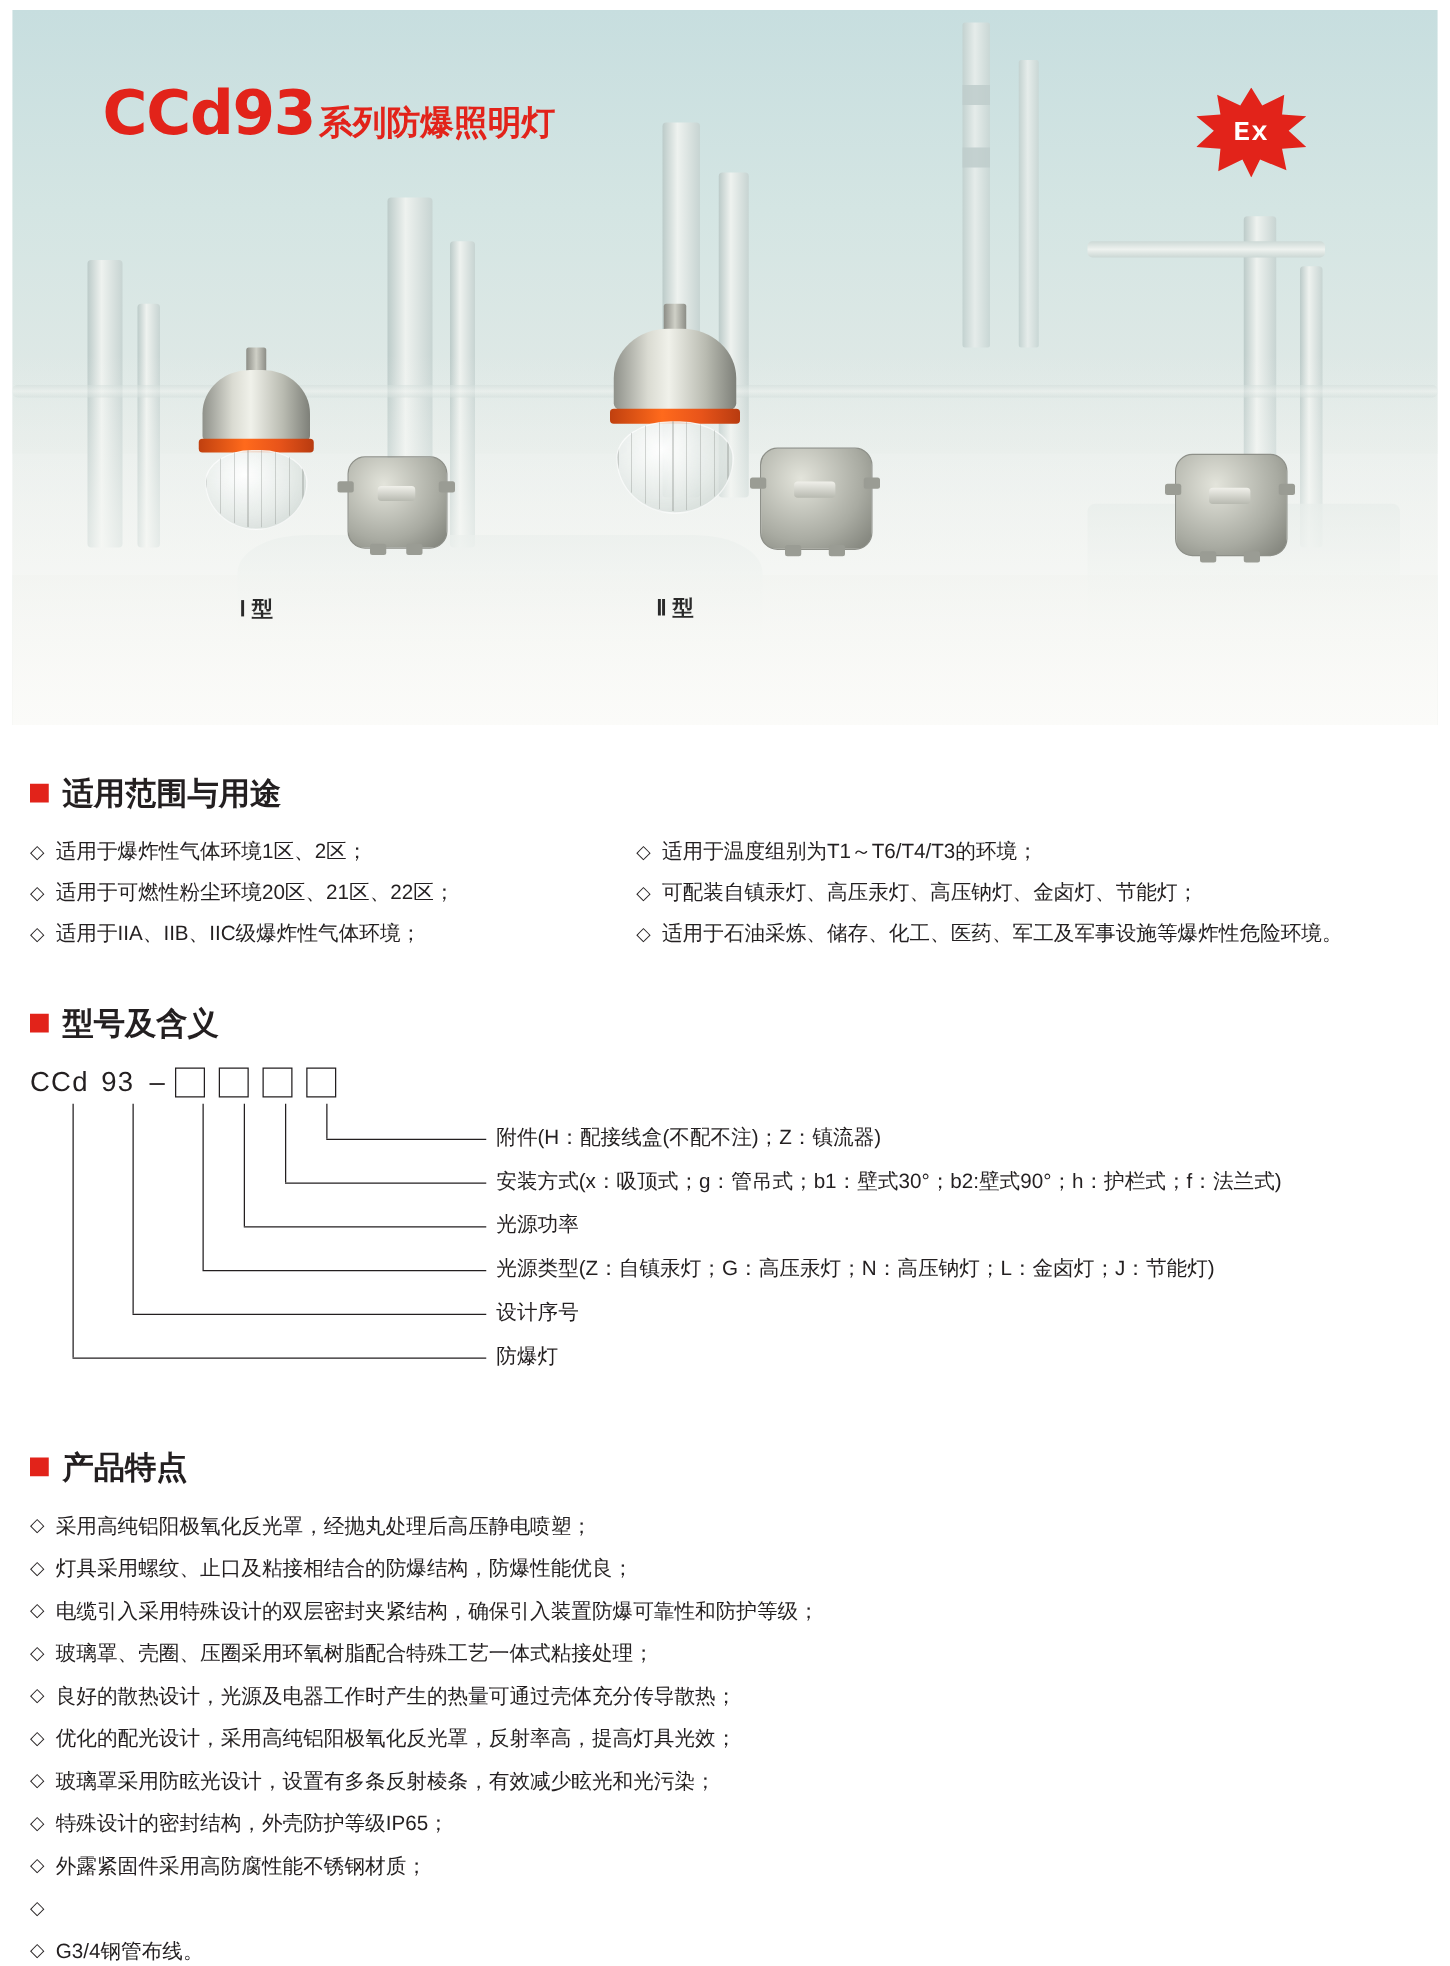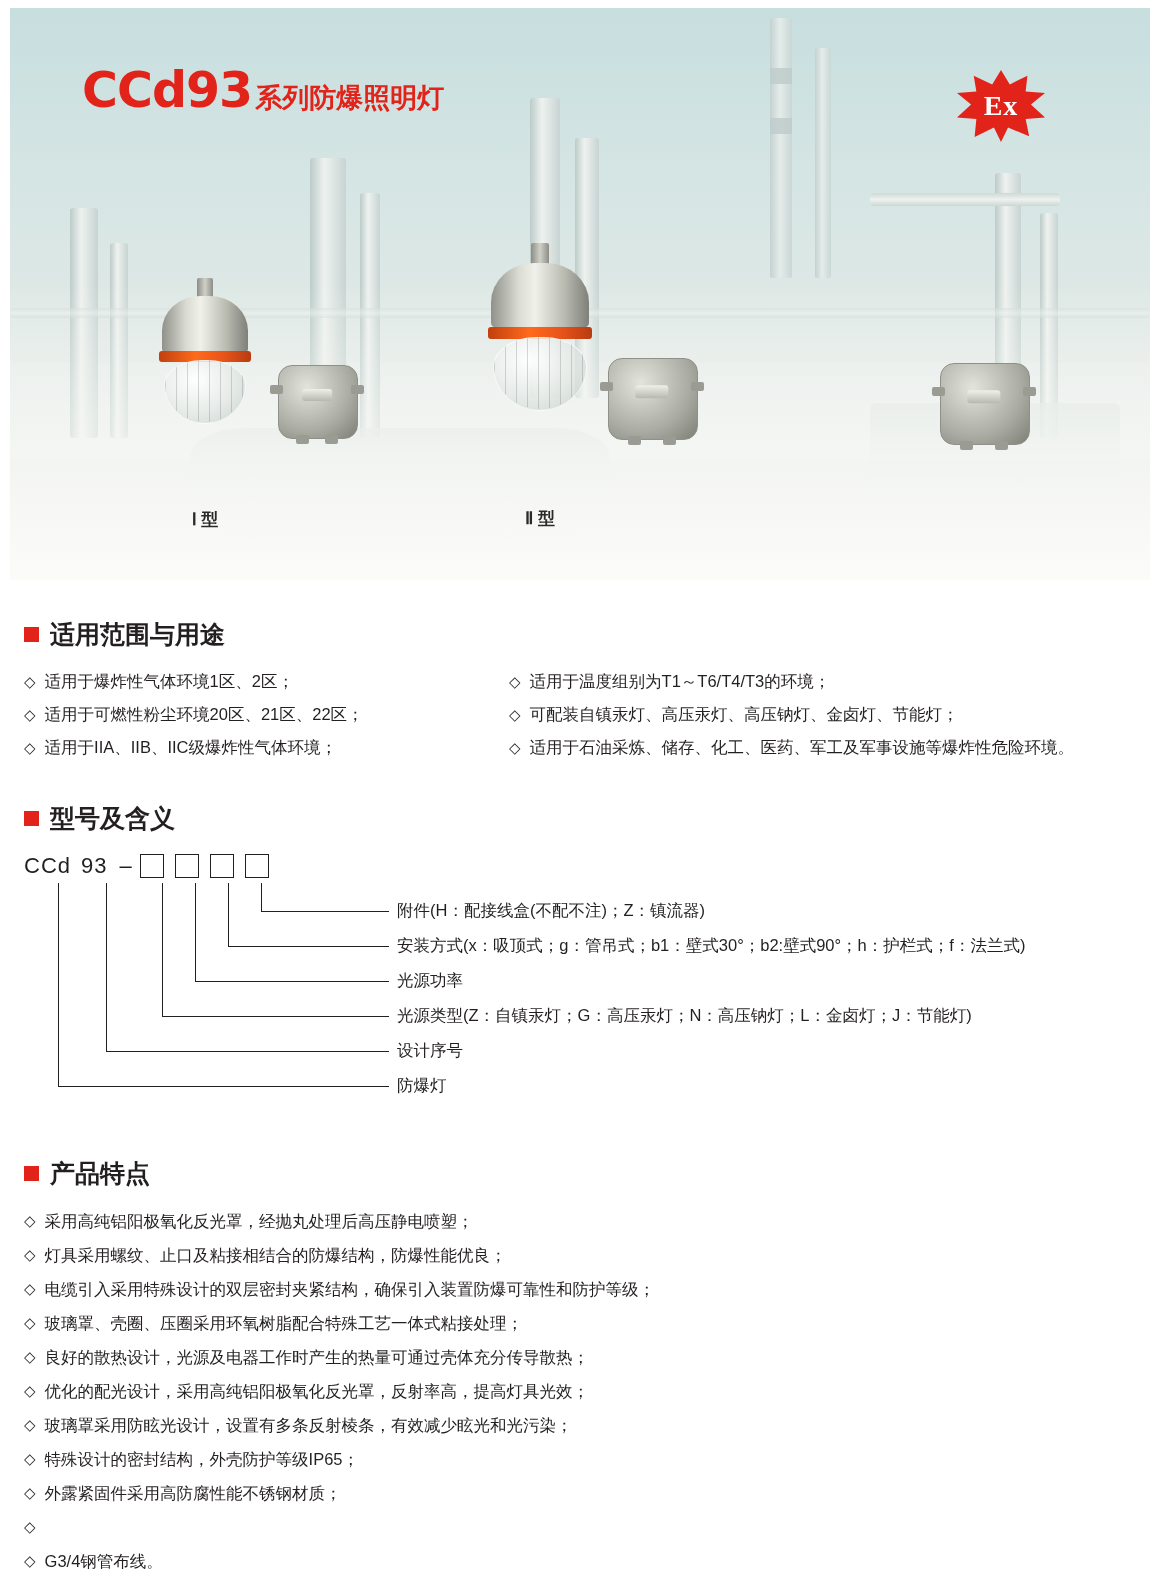--- a/index.html
+++ b/index.html
@@ -74,22 +74,22 @@
     z-index: 12;
   }
   .ex-badge .star {
     position: absolute; inset: 0;
     background: #e2231a;
     clip-path: polygon(50% 0%, 60% 20%, 80% 8%, 78% 30%, 100% 32%, 84% 48%, 100% 66%, 78% 68%, 82% 92%, 58% 80%, 50% 100%, 42% 80%, 20% 93%, 22% 68%, 0% 66%, 16% 48%, 0% 32%, 22% 30%, 19% 8%, 40% 20%);
   }
   .ex-badge .ex-text {
     position: absolute; inset: 0;
     display: flex; align-items: center; justify-content: center;
-    color: #ffffff; font-weight: bold; font-size: 28px;
-    font-family: Liberation Serif, serif;
+    color: #ffffff; font-weight: bold; font-size: 22px;
+    font-family: Liberation Mono, monospace;
     letter-spacing: 1px;
   }
 
   
   .lamp { position: absolute; z-index: 8; }
   .lamp .stem {
     position: absolute; left: 50%; transform: translateX(-50%);
     background: linear-gradient(to right,#8c8d86,#cfd0c7,#8c8d86);
     border-radius: 2px;
   }
@@ -110,21 +110,21 @@
     border: 1px solid rgba(255,255,255,.7);
   }
   .lamp .cage {
     position: absolute; left: 50%; transform: translateX(-50%);
     border-radius: 46% 46% 50% 50% / 40% 40% 60% 60%;
     background:
       repeating-linear-gradient(to right, rgba(120,125,120,.30) 0 1px, rgba(255,255,255,0) 1px 11px);
   }
   .lamp .label {
     position: absolute; left: 50%; transform: translateX(-50%);
-    font-size: 17px; font-weight: bold; color: #2a2a2a; white-space: nowrap; margin-top: 32px;
+    font-size: 17px; font-weight: bold; color: #2a2a2a; white-space: nowrap;
   }
 
   .junction { position: absolute; z-index: 9; }
   .junction .body {
     width: 100%; height: 100%;
     background: radial-gradient(circle at 36% 30%, #e3e4db, #a9aba2 62%, #7d7f77 100%);
     border-radius: 14px;
     border: 1px solid #8e9089;
   }
   .junction .lug {

